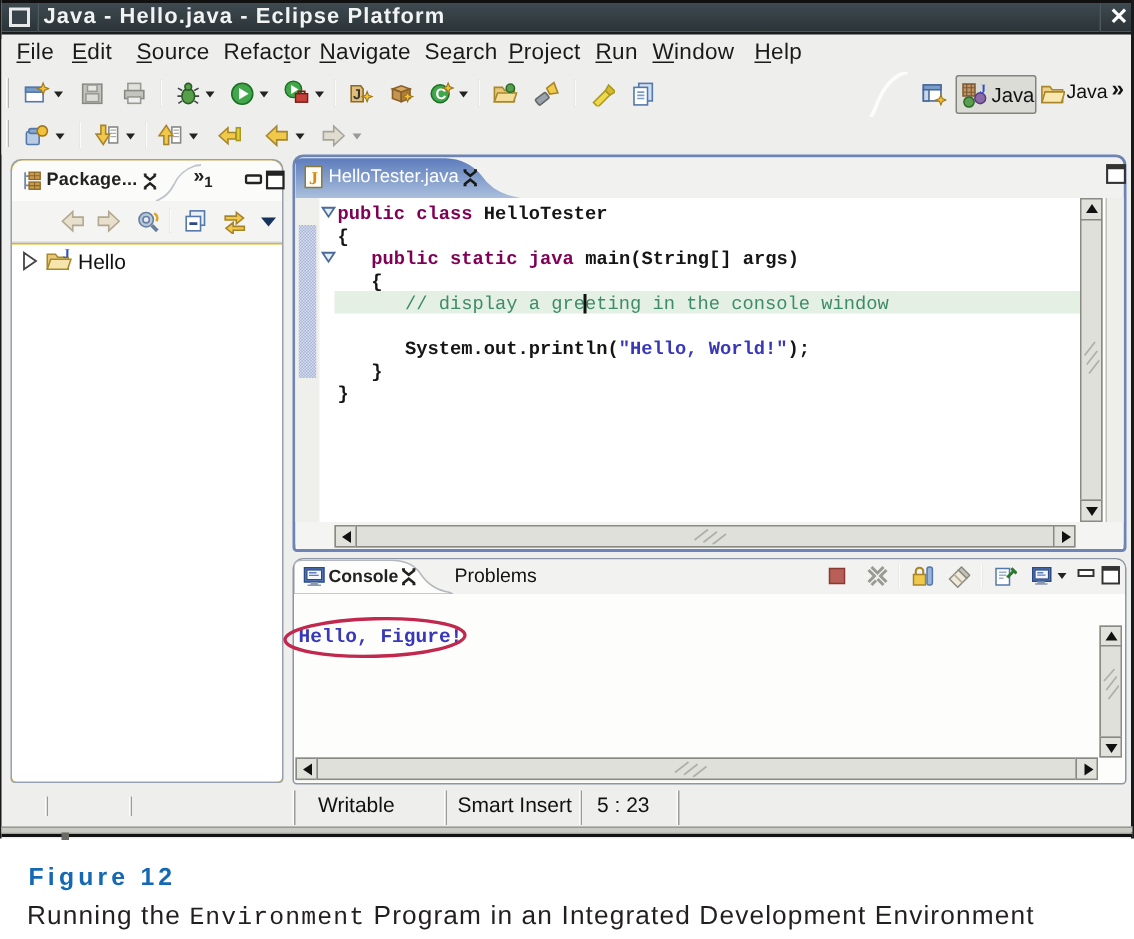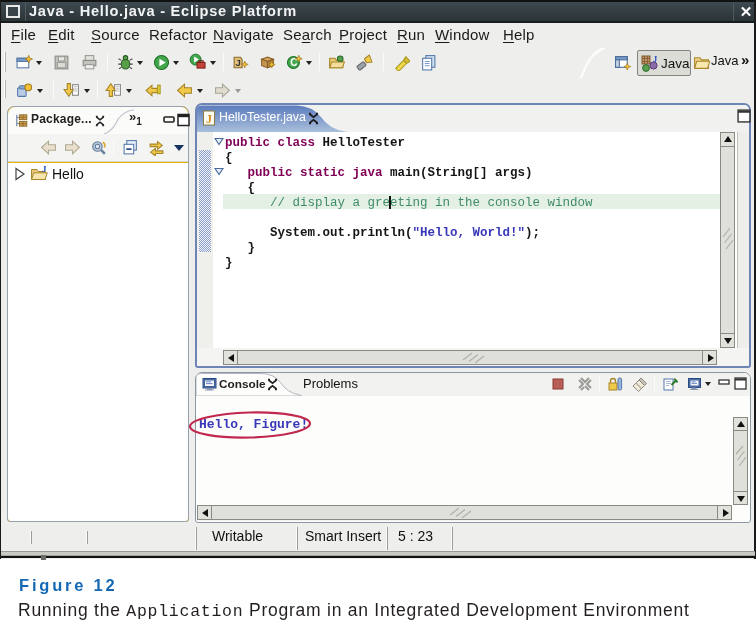--- a/index.html
+++ b/index.html
@@ -455,13 +455,13 @@
     <div class="scell" style="left:450px">
         <i></i>
       </div>
   </div>
   <div id="bstrip1"></div>
   <div id="bstrip2">
       <div style="position:absolute;left:40px;top:0px;width:5px;height:5px;background:#6a6a66;"></div>
     </div>
 </div>
 <div id="figno">Figure 12</div>
-<div id="figcap">Running the <span class="mono">Application</span> Program in an Integrated Development Environment</div>
+<div id="figcap">Running the <span class="mono">Environment</span> Program in an Integrated Development Environment</div>
 
 </body></html>

